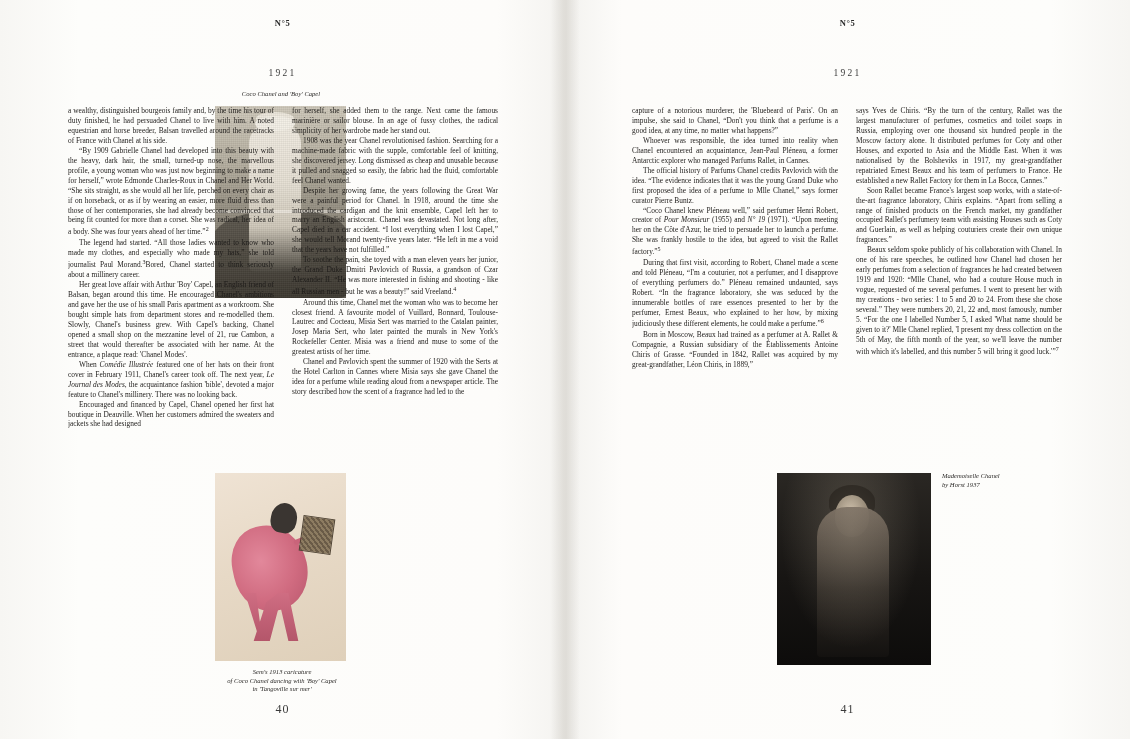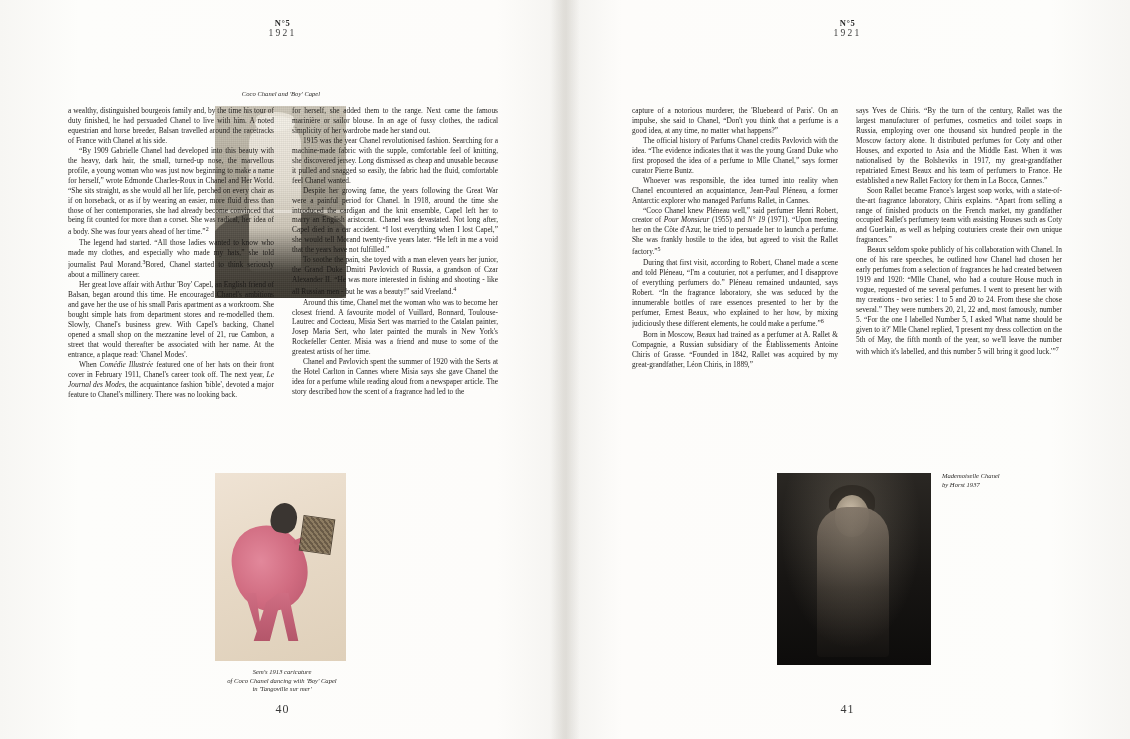--- a/index.html
+++ b/index.html
@@ -51,20 +51,21 @@
   .running-head .issue {
     font-size: 8.5px;
     font-weight: bold;
     letter-spacing: 0.6px;
     color: #2a2a2a;
   }
   .running-head .year {
     font-size: 9.5px;
     letter-spacing: 2.2px;
     color: #3a3a3a;
+    margin-top: 40px;
   }
 
   .folio {
     position: absolute;
     bottom: 22px;
     width: 100%;
     text-align: center;
     font-size: 12px;
     letter-spacing: 1px;
     color: #3a3a3a;
@@ -307,25 +308,26 @@
     </div>
 
     <div class="body-area">
 
       <div class="col a">
         <p class="noindent">a wealthy, distinguished bourgeois family and, by the time his tour of duty finished, he had persuaded Chanel to live with him. A noted equestrian and horse breeder, Balsan travelled around the racetracks of France with Chanel at his side.</p>
         <p><span>“By 1909 Gabrielle Chanel had developed into this beauty with the heavy, dark hair, the small, turned-up nose, the marvellous profile, a young woman who was just now beginning to make a name for herself,” wrote Edmonde Charles-Roux in Chanel and Her World. “She sits straight, as she would all her life, perched on every chair as if on horseback, or as if by wearing an easier, more fluid dress than those of her contemporaries, she had already become convinced that being fit counted for more than a corset. She was radical, her idea of a body. She was four years ahead of her time.”</span><span class="sup">2</span></p>
         <p><span>The legend had started. “All those ladies wanted to know who made my clothes, and especially who made my hats,” she told journalist Paul Morand.</span><span class="sup">3</span><span>Bored, Chanel started to think seriously about a millinery career.</span></p>
         <p>Her great love affair with Arthur 'Boy' Capel, an English friend of Balsan, began around this time. He encouraged Chanel's ambitions and gave her the use of his small Paris apartment as a workroom. She bought simple hats from department stores and re-modelled them. Slowly, Chanel's business grew. With Capel's backing, Chanel opened a small shop on the mezzanine level of 21, rue Cambon, a street that would thereafter be associated with her name. At the entrance, a plaque read: 'Chanel Modes'.</p>
         <p><span>When </span><span class="ital">Comédie Illustrée</span><span> featured one of her hats on their front cover in February 1911, Chanel's career took off. The next year, </span><span class="ital">Le Journal des Modes</span><span>, the acquaintance fashion 'bible', devoted a major feature to Chanel's millinery. There was no looking back.</span></p>
+        <p>Encouraged and financed by Capel, Chanel opened her first hat boutique in Deauville. When her customers admired the sweaters and jackets she had designed</p>
       </div>
 
       <div class="col b">
         <p class="noindent">for herself, she added them to the range. Next came the famous marinière or sailor blouse. In an age of fussy clothes, the radical simplicity of her wardrobe made her stand out.</p>
-        <p>1915 was the year Chanel revolutionised fashion. Searching for a machine-made fabric with the supple, comfortable feel of knitting, she discovered jersey. Long dismissed as cheap and unusable because it pulled and snagged so easily, the fabric had the fluid, comfortable feel Chanel wanted.</p>
+        <p>1908 was the year Chanel revolutionised fashion. Searching for a machine-made fabric with the supple, comfortable feel of knitting, she discovered jersey. Long dismissed as cheap and unusable because it pulled and snagged so easily, the fabric had the fluid, comfortable feel Chanel wanted.</p>
         <p>Despite her growing fame, the years following the Great War were a painful period for Chanel. In 1918, around the time she introduced the cardigan and the knit ensemble, Capel left her to marry an English aristocrat. Chanel was devastated. Not long after, Capel died in a car accident. “I lost everything when I lost Capel,” she would tell Morand twenty-five years later. “He left in me a void that the years have not fulfilled.”</p>
         <p><span>To soothe the pain, she toyed with a man eleven years her junior, the Grand Duke Dmitri Pavlovich of Russia, a grandson of Czar Alexander II. “He was more interested in fishing and shooting - like all Russian men - but he was a beauty!” said Vreeland.</span><span class="sup">4</span></p>
         <p>Around this time, Chanel met the woman who was to become her closest friend. A favourite model of Vuillard, Bonnard, Toulouse-Lautrec and Cocteau, Misia Sert was married to the Catalan painter, Josep Maria Sert, who later painted the murals in New York's Rockefeller Center. Misia was a friend and muse to some of the greatest artists of her time.</p>
         <p>Chanel and Pavlovich spent the summer of 1920 with the Serts at the Hotel Carlton in Cannes where Misia says she gave Chanel the idea for a perfume while reading aloud from a newspaper article. The story described how the scent of a fragrance had led to the</p>
       </div>
 
     </div>
 
     <div class="folio">40</div>
   </div>
@@ -338,22 +340,22 @@
     </div>
 
     <div class="folio">41</div>
   </div>
 
   <div class="page right" style="background:transparent"></div>
 
   <div class="body-area" style="left:632px">
     <div class="col a">
       <p class="noindent">capture of a notorious murderer, the 'Bluebeard of Paris'. On an impulse, she said to Chanel, “Don't you think that a perfume is a good idea, at any time, no matter what happens?”</p>
+      <p>Whoever was responsible, the idea turned into reality when Chanel encountered an acquaintance, Jean-Paul Pléneau, a former Antarctic explorer who managed Parfums Rallet, in Cannes.</p>
       <p>The official history of Parfums Chanel credits Pavlovich with the idea. “The evidence indicates that it was the young Grand Duke who first proposed the idea of a perfume to Mlle Chanel,” says former curator Pierre Buntz.</p>
-      <p>Whoever was responsible, the idea turned into reality when Chanel encountered an acquaintance, Jean-Paul Pléneau, a former Antarctic explorer who managed Parfums Rallet, in Cannes.</p>
       <p><span>“Coco Chanel knew Pléneau well,” said perfumer Henri Robert, creator of </span><span class="ital">Pour Monsieur</span><span> (1955) and </span><span class="ital">N° 19</span><span> (1971). “Upon meeting her on the Côte d'Azur, he tried to persuade her to launch a perfume. She was frankly hostile to the idea, but agreed to visit the Rallet factory.”</span><span class="sup">5</span></p>
       <p><span>During that first visit, according to Robert, Chanel made a scene and told Pléneau, “I'm a couturier, not a perfumer, and I disapprove of everything perfumers do.” Pléneau remained undaunted, says Robert. “In the fragrance laboratory, she was seduced by the innumerable bottles of rare essences presented to her by the perfumer, Ernest Beaux, who explained to her how, by mixing judiciously these different elements, he could make a perfume.”</span><span class="sup">6</span></p>
       <p>Born in Moscow, Beaux had trained as a perfumer at A. Rallet &amp; Compagnie, a Russian subsidiary of the Établissements Antoine Chiris of Grasse. “Founded in 1842, Rallet was acquired by my great-grandfather, Léon Chiris, in 1889,”</p>
     </div>
 
     <div class="col b">
       <p class="noindent">says Yves de Chiris. “By the turn of the century, Rallet was the largest manufacturer of perfumes, cosmetics and toilet soaps in Russia, employing over one thousand six hundred people in the Moscow factory alone. It distributed perfumes for Coty and other Houses, and exported to Asia and the Middle East. When it was nationalised by the Bolsheviks in 1917, my great-grandfather repatriated Ernest Beaux and his team of perfumers to France. He established a new Rallet Factory for them in La Bocca, Cannes.”</p>
       <p>Soon Rallet became France's largest soap works, with a state-of-the-art fragrance laboratory, Chiris explains. “Apart from selling a range of finished products on the French market, my grandfather occupied Rallet's perfumery team with assisting Houses such as Coty and Guerlain, as well as helping couturiers create their own unique fragrances.”</p>
       <p><span>Beaux seldom spoke publicly of his collaboration with Chanel. In one of his rare speeches, he outlined how Chanel had chosen her early perfumes from a selection of fragrances he had created between 1919 and 1920: “Mlle Chanel, who had a couture House much in vogue, requested of me several perfumes. I went to present her with my creations - two series: 1 to 5 and 20 to 24. From these she chose several.” They were numbers 20, 21, 22 and, most famously, number 5. “For the one I labelled Number 5, I asked 'What name should be given to it?' Mlle Chanel replied, 'I present my dress collection on the 5th of May, the fifth month of the year, so we'll leave the number with which it's labelled, and this number 5 will bring it good luck.'”</span><span class="sup">7</span></p>
     </div>

